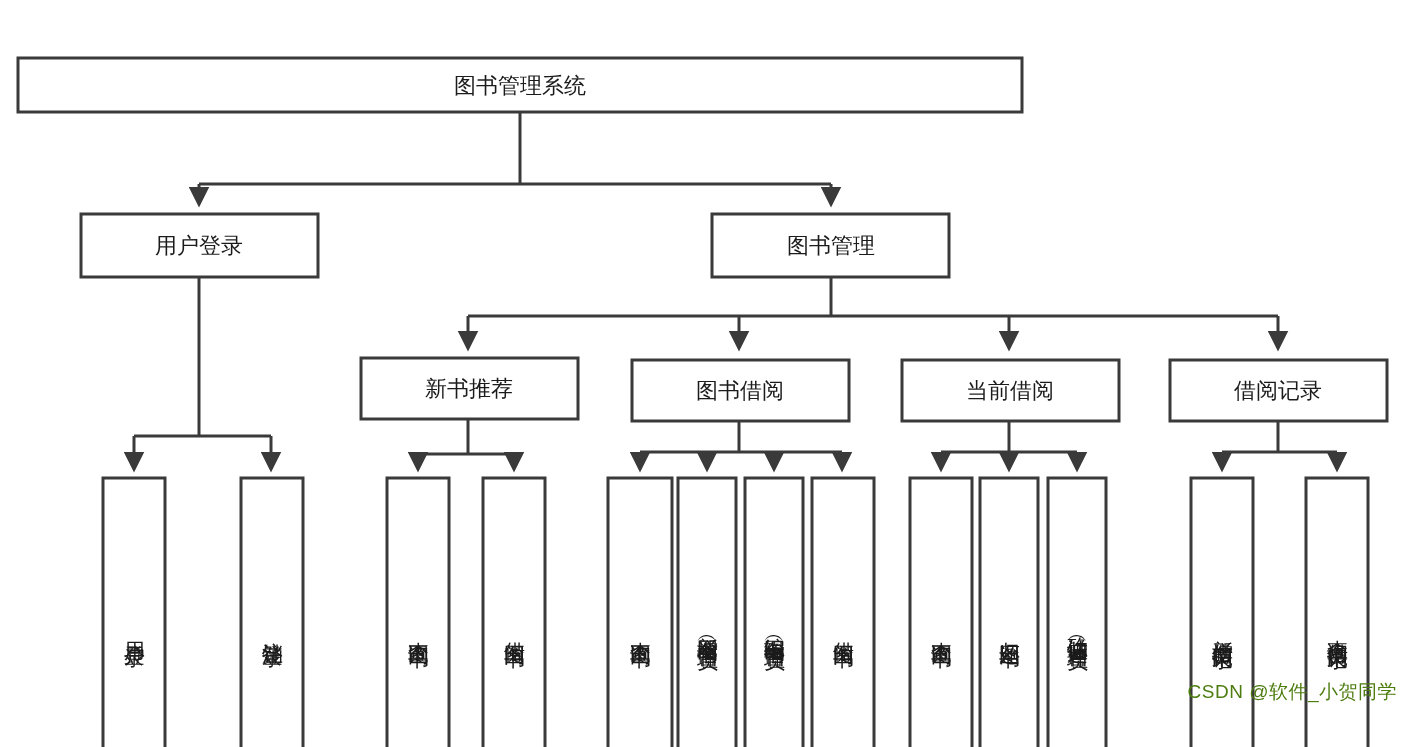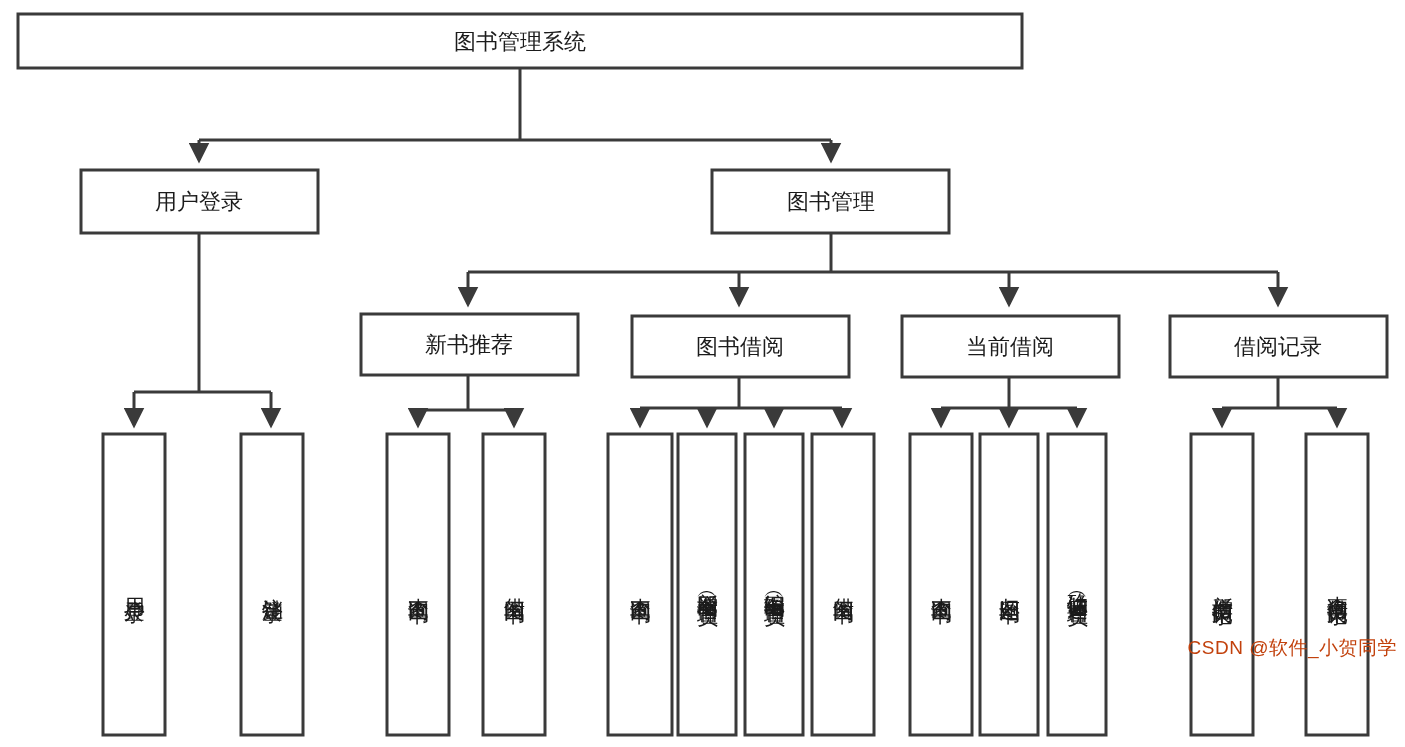--- a/index.html
+++ b/index.html
@@ -11,20 +11,21 @@
     width: 1405px;
     height: 747px;
     overflow: hidden;
     font-family: "Liberation Sans", "DejaVu Sans", sans-serif;
   }
   #diagram-root {
     position: relative;
     width: 1405px;
     height: 667px;
     background: #ffffff;
+    margin-top: 44px;
   }
   svg#tree-svg {
     position: absolute;
     left: 0;
     top: 0;
     width: 1405px;
     height: 747px;
     display: block;
   }
   .node-box {
@@ -63,21 +64,21 @@
     color: #1b1b1b;
     white-space: nowrap;
     pointer-events: none;
   }
   .watermark {
     position: absolute;
     right: 8px;
     bottom: 6px;
     font-family: "Liberation Sans", "DejaVu Sans", sans-serif;
     font-size: 19px;
-    color: #c2410c;
+    color: #4d7c0f;
     letter-spacing: 0.5px;
     user-select: none;
   }
 </style>
 </head>
 <body>
 
 <div id="diagram-root">
 
   <svg id="tree-svg" viewBox="0 0 1405 747">

